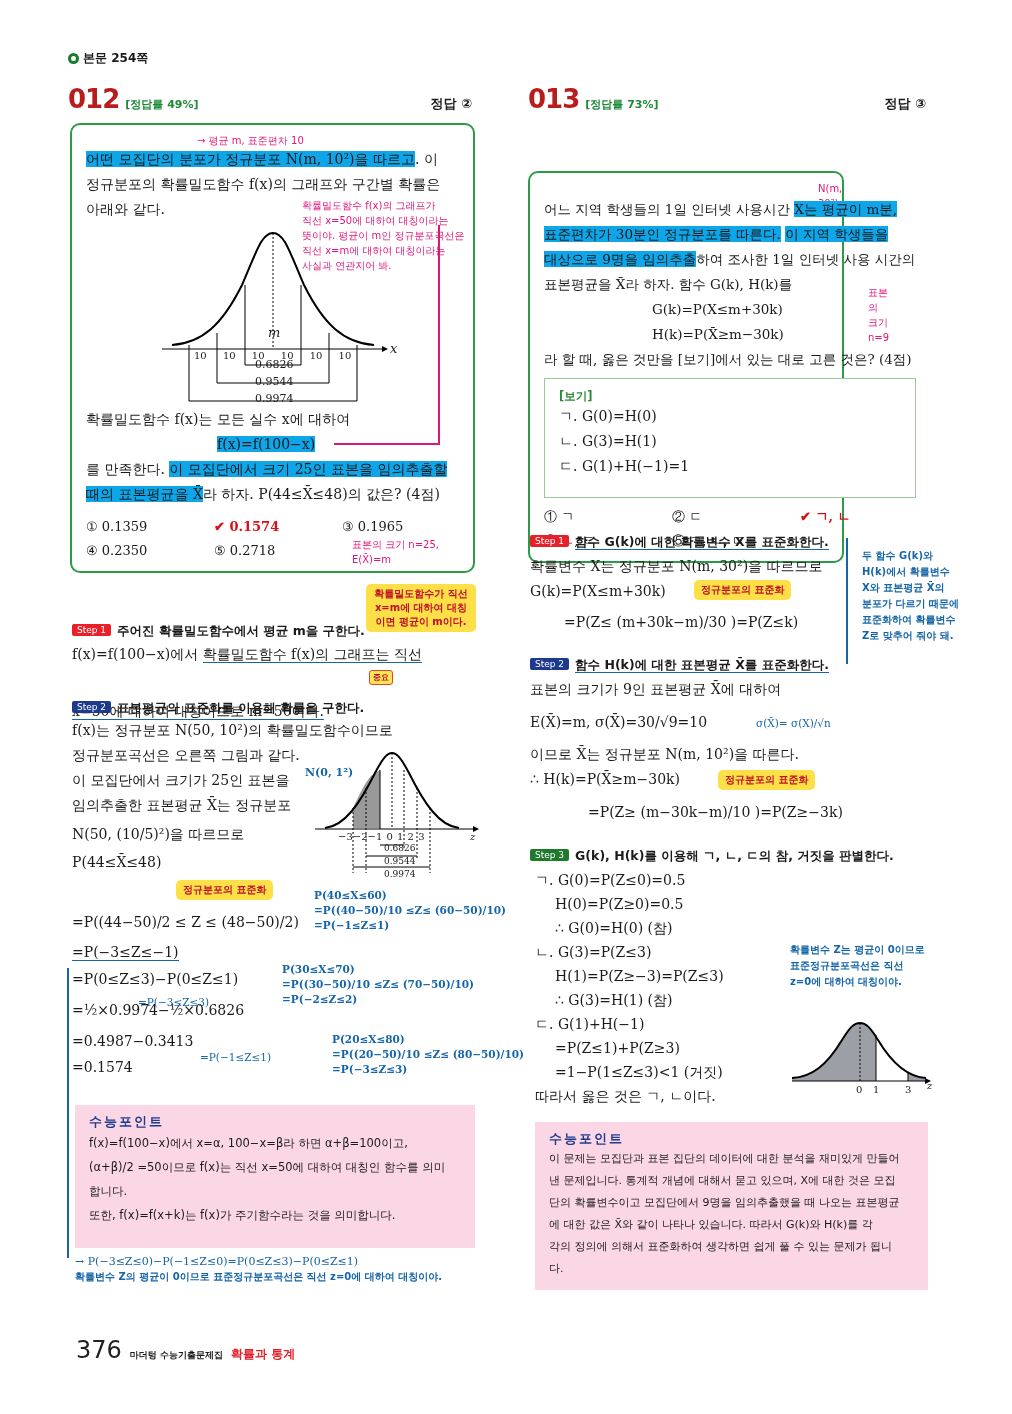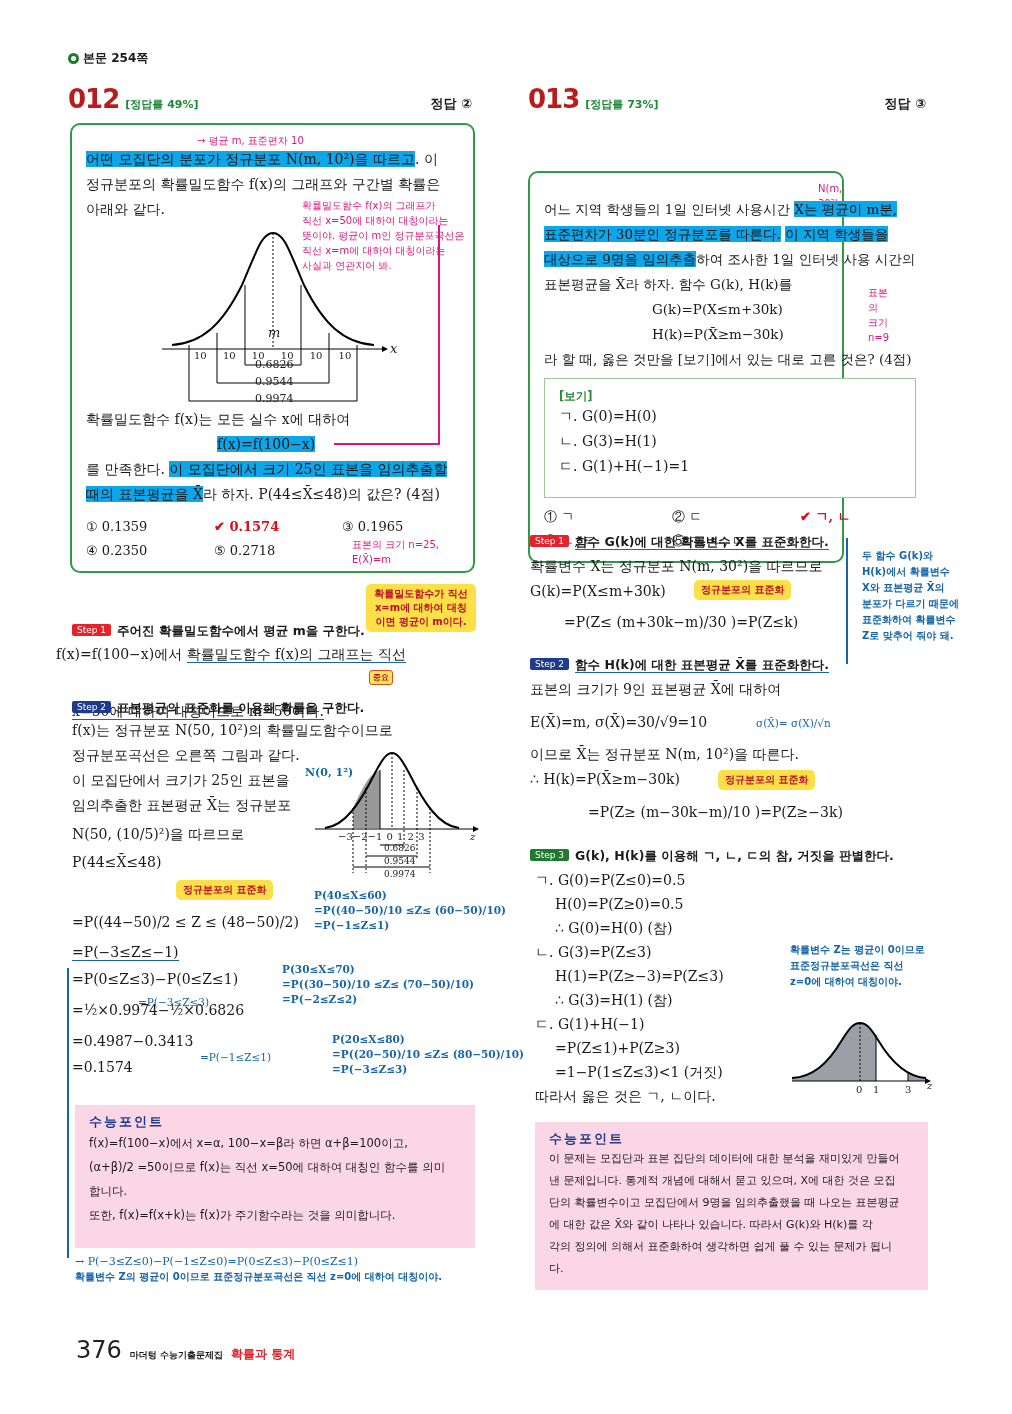--- a/index.html
+++ b/index.html
@@ -110,21 +110,21 @@
 </div>
 
 <div class="abs bubble" style="left:366px; top:584px; width:110px; text-align:center;">
   <div>확률밀도함수가 직선</div>
     <div>x=m에 대하여 대칭</div>
     <div>이면 평균이 m이다.</div>
 </div>
 <div class="abs" style="left:72px; top:620px; white-space:nowrap;">
   <span class="step s1">Step 1</span><span class="stitle">주어진 확률밀도함수에서 평균 m을 구한다.</span>
 </div>
-<div class="abs line" style="left:56px; top:642px;"><span>f(x)=f(100−x)에서 </span><span class="ul">확률밀도함수 f(x)의 그래프는 직선</span></div>
+<div class="abs line" style="left:72px; top:642px;"><span>f(x)=f(100−x)에서 </span><span class="ul">확률밀도함수 f(x)의 그래프는 직선</span></div>
 <div class="abs line" style="left:72px; top:667px;margin-top:32px;"><span class="ul">x=50에 대하여 대칭이므로 m=50이다.</span></div>
 <div class="abs badge" style="left:369px; top:670px;">중요</div>
 
 <div class="abs" style="left:72px; top:697px; white-space:nowrap;">
   <span class="step s2">Step 2</span><span class="stitle">표본평균의 표준화를 이용해 확률을 구한다.</span>
 </div>
 <div class="abs" style="left:72px; top:718px;">
   <div class="line">f(x)는 정규분포 N(50, 10²)의 확률밀도함수이므로</div>
   <div class="line">정규분포곡선은 오른쪽 그림과 같다.</div>
   <div class="line">이 모집단에서 크기가 25인 표본을</div>

